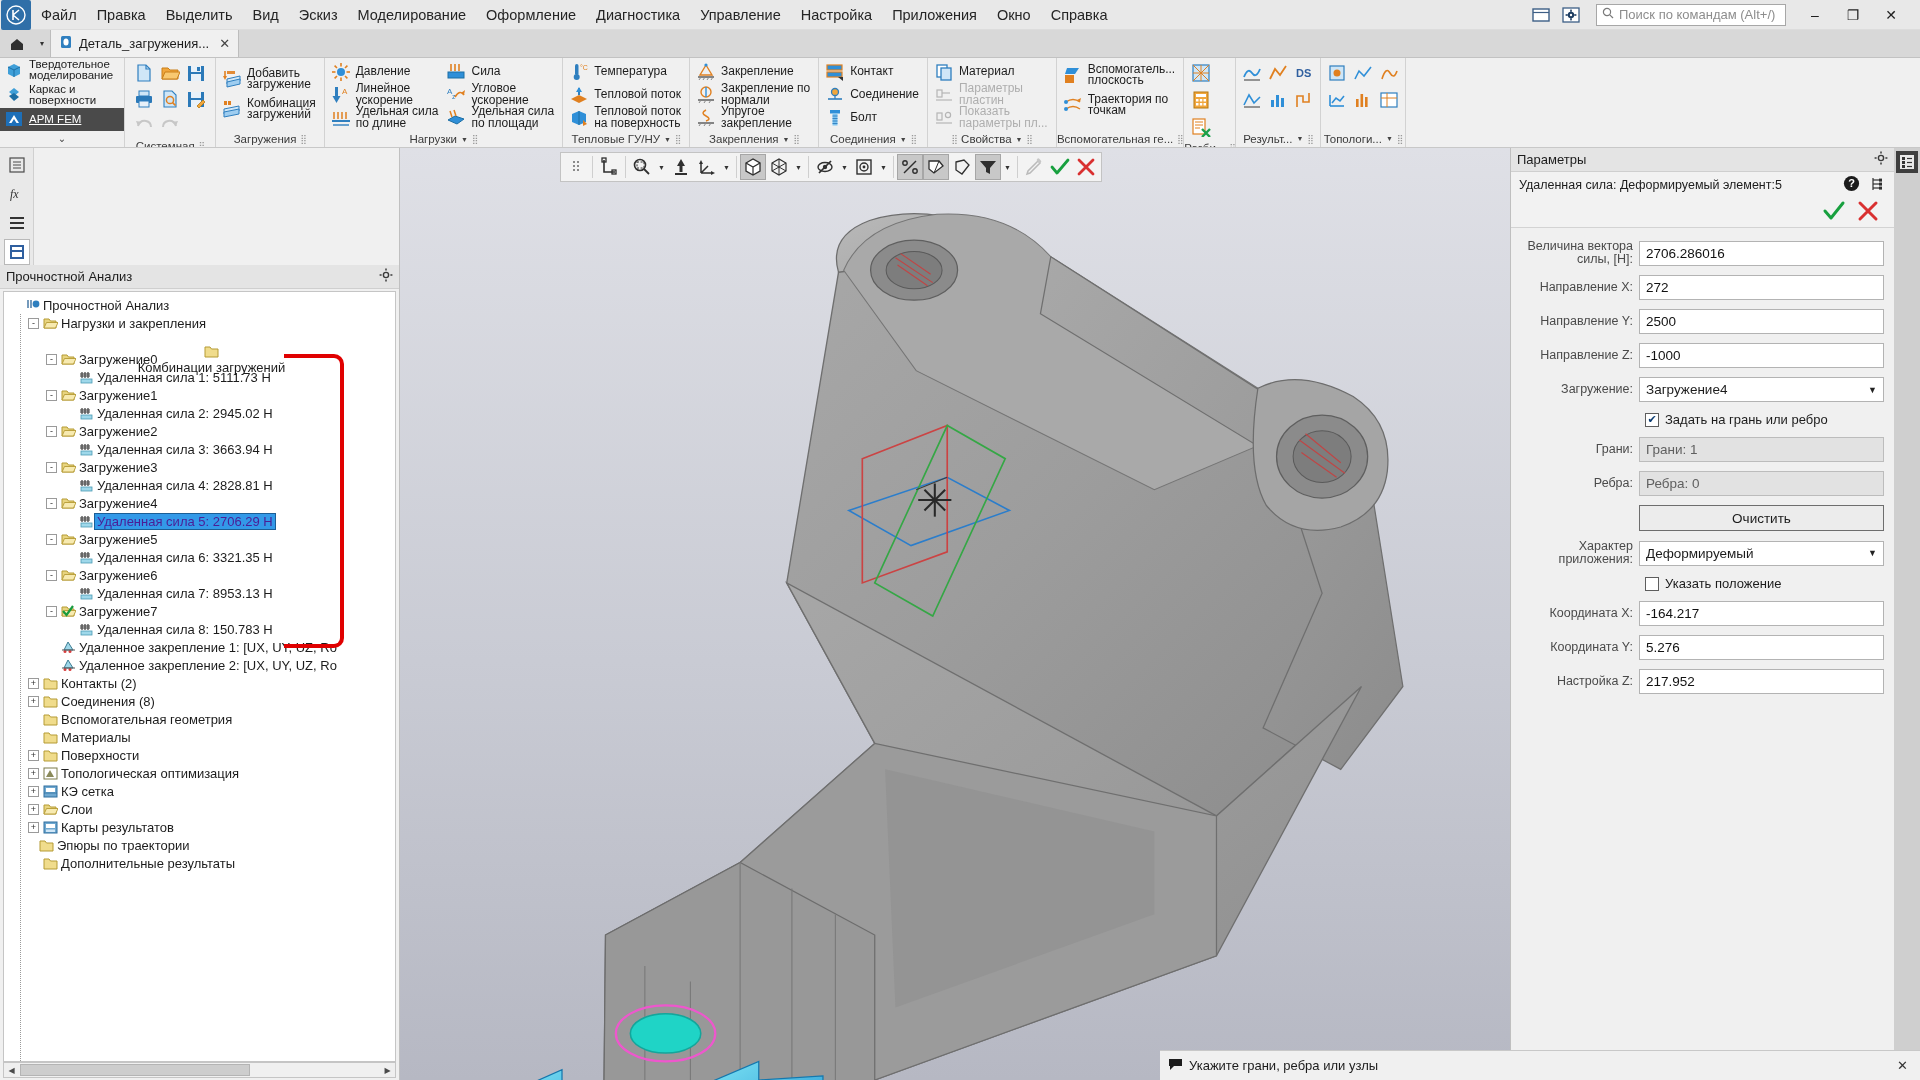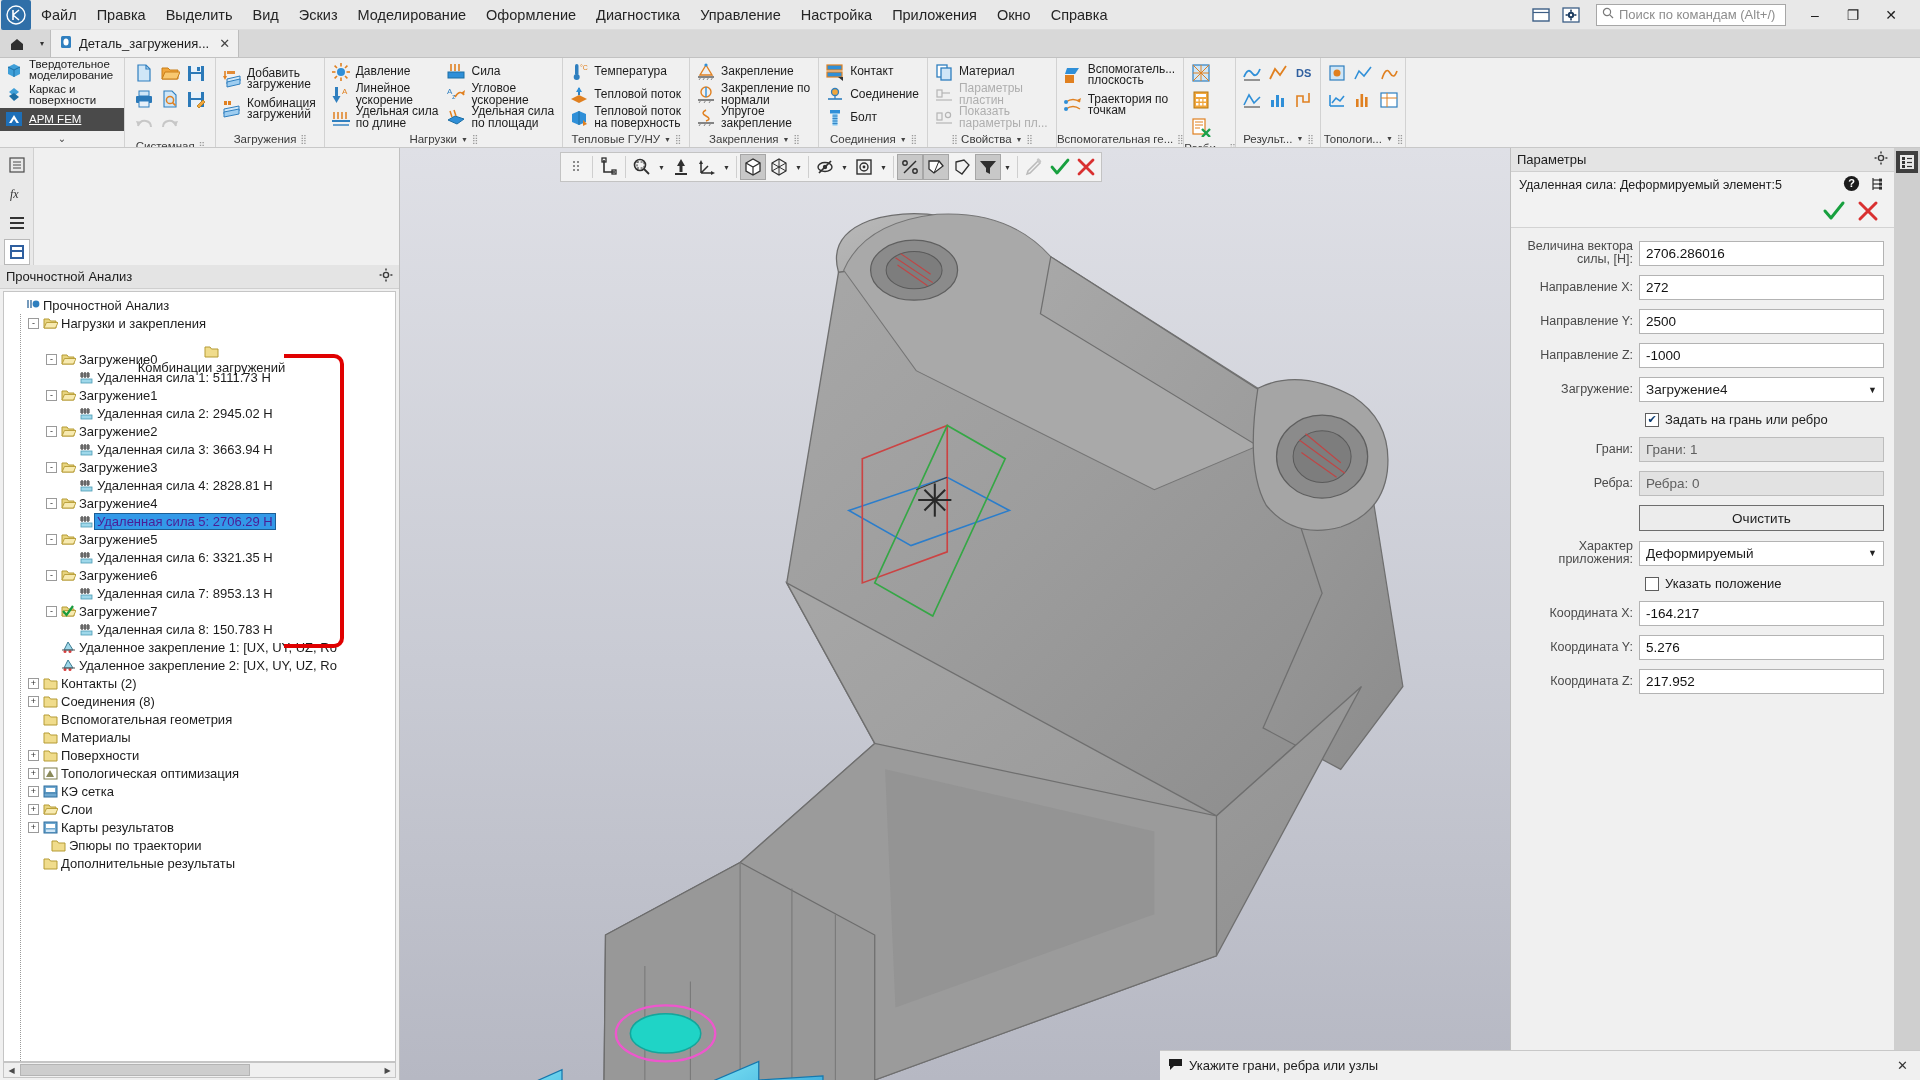--- a/index.html
+++ b/index.html
@@ -1631,21 +1631,21 @@
               <span class="twist">+</span>
               <span class="ticon">
                 <svg width="15" height="13" viewBox="0 0 15 13">
                   <rect x="1" y="1" width="13" height="11" fill="#6fa8d0" stroke="#2f6f9f" stroke-width="1"></rect>
                   <rect x="3" y="3" width="9" height="4" fill="#fff"></rect>
                   <rect x="3" y="8.5" width="9" height="2.5" fill="#cfe6f7"></rect>
                 </svg>
               </span>
               <span class="tlabel">Карты результатов</span>
             </div>
-            <div class="tnode" style="padding-left: 32px;">
+            <div class="tnode" style="padding-left: 20px;">
               <span class="twist-sp"></span>
               <span class="ticon">
                 <svg width="15" height="13" viewBox="0 0 15 13">
                   <path d="M1 2 H6 L7.5 4 H14 V12 H1 Z" fill="#f0dc8c" stroke="#b59b34" stroke-width="1"></path>
                 </svg>
               </span>
               <span class="tlabel">Эпюры по траектории</span>
             </div>
             <div class="tnode" style="padding-left: 24px;">
               <span class="twist-sp"></span>
@@ -2026,21 +2026,21 @@
         <div id="coords-container">
             <div class="frow">
               <div class="flabel">Координата X:</div>
               <div class="finput">-164.217</div>
             </div>
             <div class="frow">
               <div class="flabel">Координата Y:</div>
               <div class="finput">5.276</div>
             </div>
             <div class="frow">
-              <div class="flabel">Координата Z:</div>
+              <div class="flabel">Настройка Z:</div>
               <div class="finput">217.952</div>
             </div>
           </div>
       </div>
     </div>
 
     <div id="rp-sidebar">
       <div class="rp-side-btn">
         <svg width="16" height="16" viewBox="0 0 16 16">
             <rect x="1" y="1" width="14" height="14" fill="#e8e8e8"></rect>

